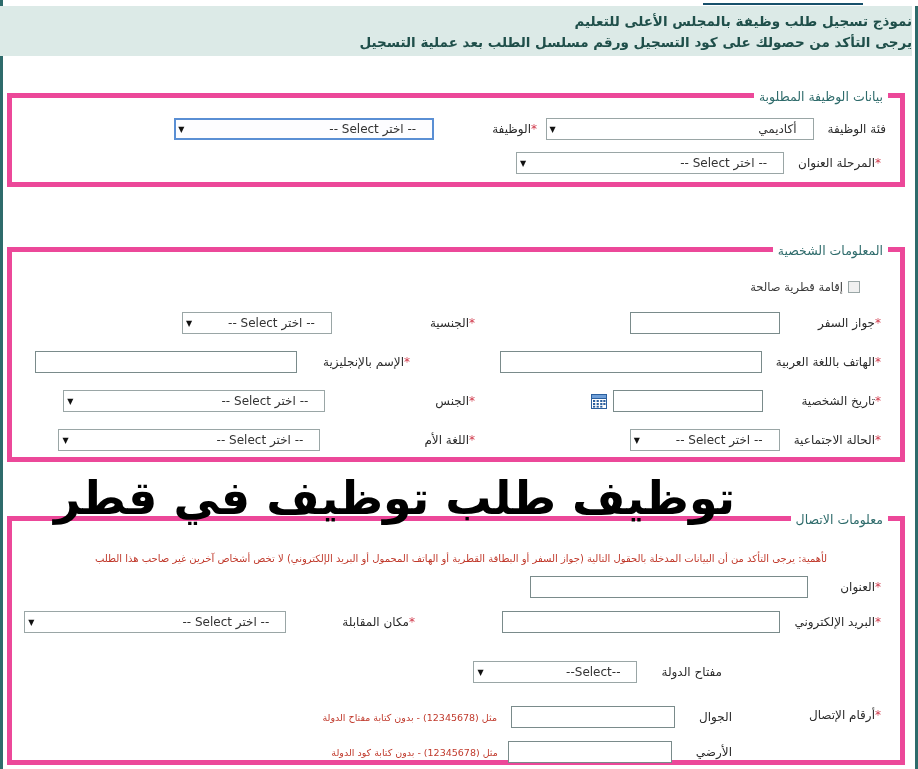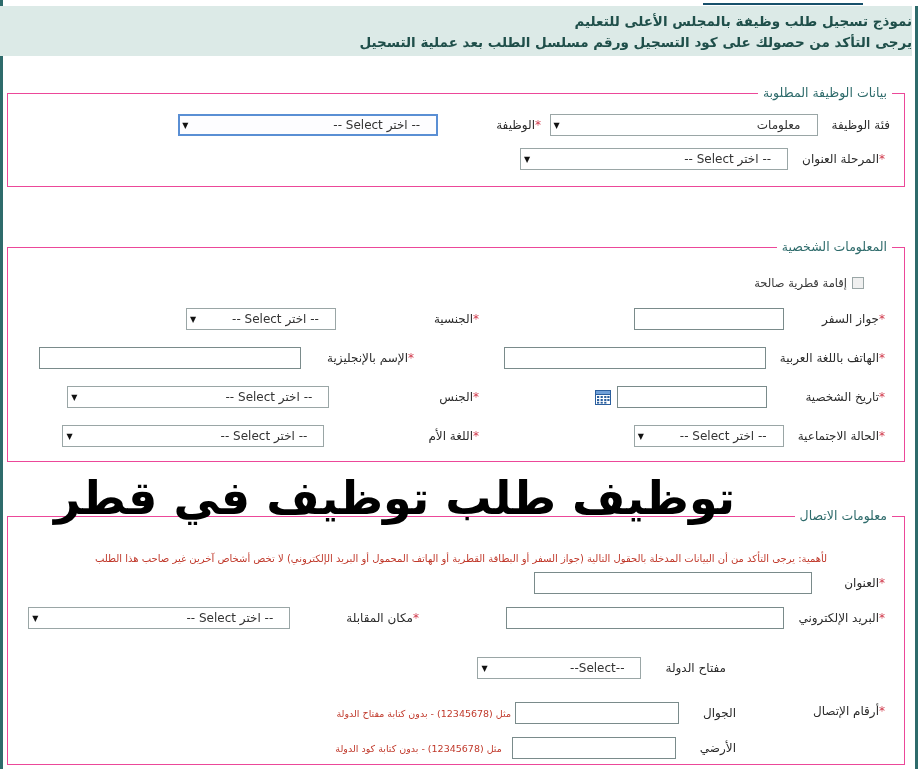--- a/index.html
+++ b/index.html
@@ -60,21 +60,21 @@
   .banner-line {
     font-weight: bold;
     font-size: 13.5px;
     line-height: 21px;
     letter-spacing: 0;
   }
 
   
   .fieldset {
     position: absolute;
-    border: 1px solid #ec4899;
+    border: 5px solid #ec4899;
     background: #ffffff;
   }
   .legend {
     position: absolute;
     top: -9px;
     right: 12px;
     background: #ffffff;
     padding: 0 5px;
     color: #2e6b6b;
     font-size: 12.5px;
@@ -219,21 +219,21 @@
     <div class="banner-line">نموذج تسجيل طلب وظيفة بالمجلس الأعلى للتعليم</div>
     <div class="banner-line">يرجى التأكد من حصولك على كود التسجيل ورقم مسلسل الطلب بعد عملية التسجيل</div>
   </div>
 
   <div class="fieldset sec-job">
     <span class="legend">بيانات الوظيفة المطلوبة</span>
 
     <div class="row" style="right:14px; top:20px;">
       <span class="label">فئة الوظيفة</span>
       <div class="sel-wrap" style="margin-right:8px;">
-        <div class="sel-box" style="width:268px;">معلومات</div>
+        <div class="sel-box" style="width:268px;">أكاديمي</div>
         <span class="arrow">▼</span>
       </div>
     </div>
 
     <div class="row" style="right:358px; top:20px;">
       <span class="req">*</span>
       <span class="label">الوظيفة</span>
       <div class="sel-wrap" style="margin-right:52px;">
         <div class="sel-box focused" style="width:260px;">-- اختر Select --</div>
         <span class="arrow">▼</span>
@@ -371,21 +371,21 @@
     </div>
 
     <div class="row" style="right:14px; top:187px;">
       <span class="req">*</span>
       <span class="label">أرقام الإتصال</span>
     </div>
 
     <div class="row" style="right:168px; top:185px;">
       <span class="label">الجوال</span>
       <input class="ctl txt-box" style="width: 164px; margin-right: 18px;" value="">
-      <span class="hint" style="margin-right:4px;">مثل (12345678) - بدون كتابة مفتاح الدولة</span>
+      <span class="hint" style="margin-right:14px;">مثل (12345678) - بدون كتابة مفتاح الدولة</span>
     </div>
 
     <div class="row" style="right:168px; top:220px;">
       <span class="label">الأرضي</span>
       <input class="ctl txt-box" style="width: 164px; margin-right: 18px;" value="">
       <span class="hint" style="margin-right:10px;">مثل (12345678) - بدون كتابة كود الدولة</span>
     </div>
   </div>
 
   <div class="notice">لأهمية: يرجى التأكد من أن البيانات المدخلة بالحقول التالية (جواز السفر أو البطاقة القطرية أو الهاتف المحمول أو البريد الإلكتروني) لا تخص أشخاص آخرين غير صاحب هذا الطلب</div>

